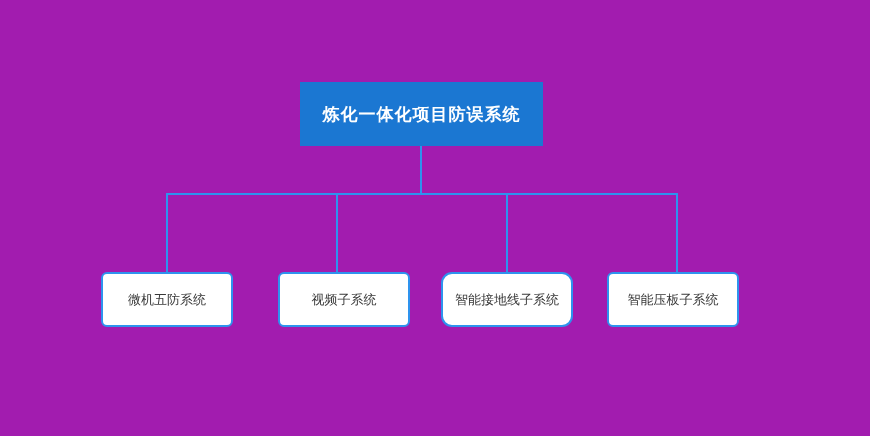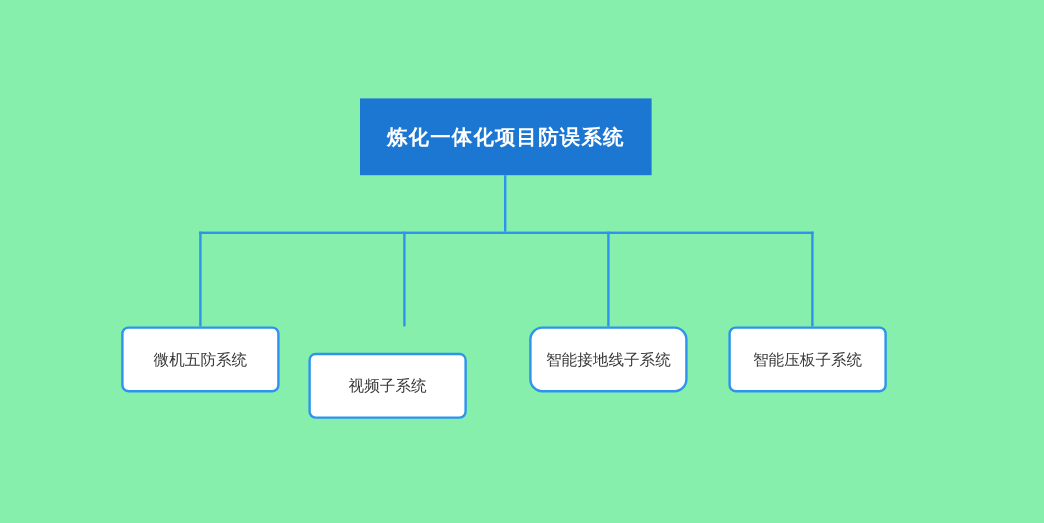--- a/index.html
+++ b/index.html
@@ -5,21 +5,21 @@
   html, body {
     margin: 0;
     padding: 0;
     background: #ffffff;
     font-family: "Liberation Sans", "DejaVu Sans", sans-serif;
   }
   .canvas {
     position: relative;
     width: 870px;
     height: 436px;
-    background: #86efac;
+    background: #a21caf;
     overflow: hidden;
   }
   
   .root-node {
     position: absolute;
     left: 300px;
     top: 82px;
     width: 243px;
     height: 64px;
     background: #1b77d2;
@@ -57,21 +57,21 @@
     background: #ffffff;
     border: 2px solid #2e93ee;
     border-radius: 6px;
     display: flex;
     align-items: center;
     justify-content: center;
     box-sizing: border-box;
     cursor: default;
   }
   .child-1 { left: 101px; }
-  .child-2 { left: 257px; margin-top: 22px; }
+  .child-2 { left: 278px; }
   .child-3 { left: 441px; border-radius: 11px; }
   .child-4 { left: 607px; }
   .child-node .label {
     color: #383838;
     font-size: 13px;
     white-space: nowrap;
   }
 </style>
 </head>
 <body>

